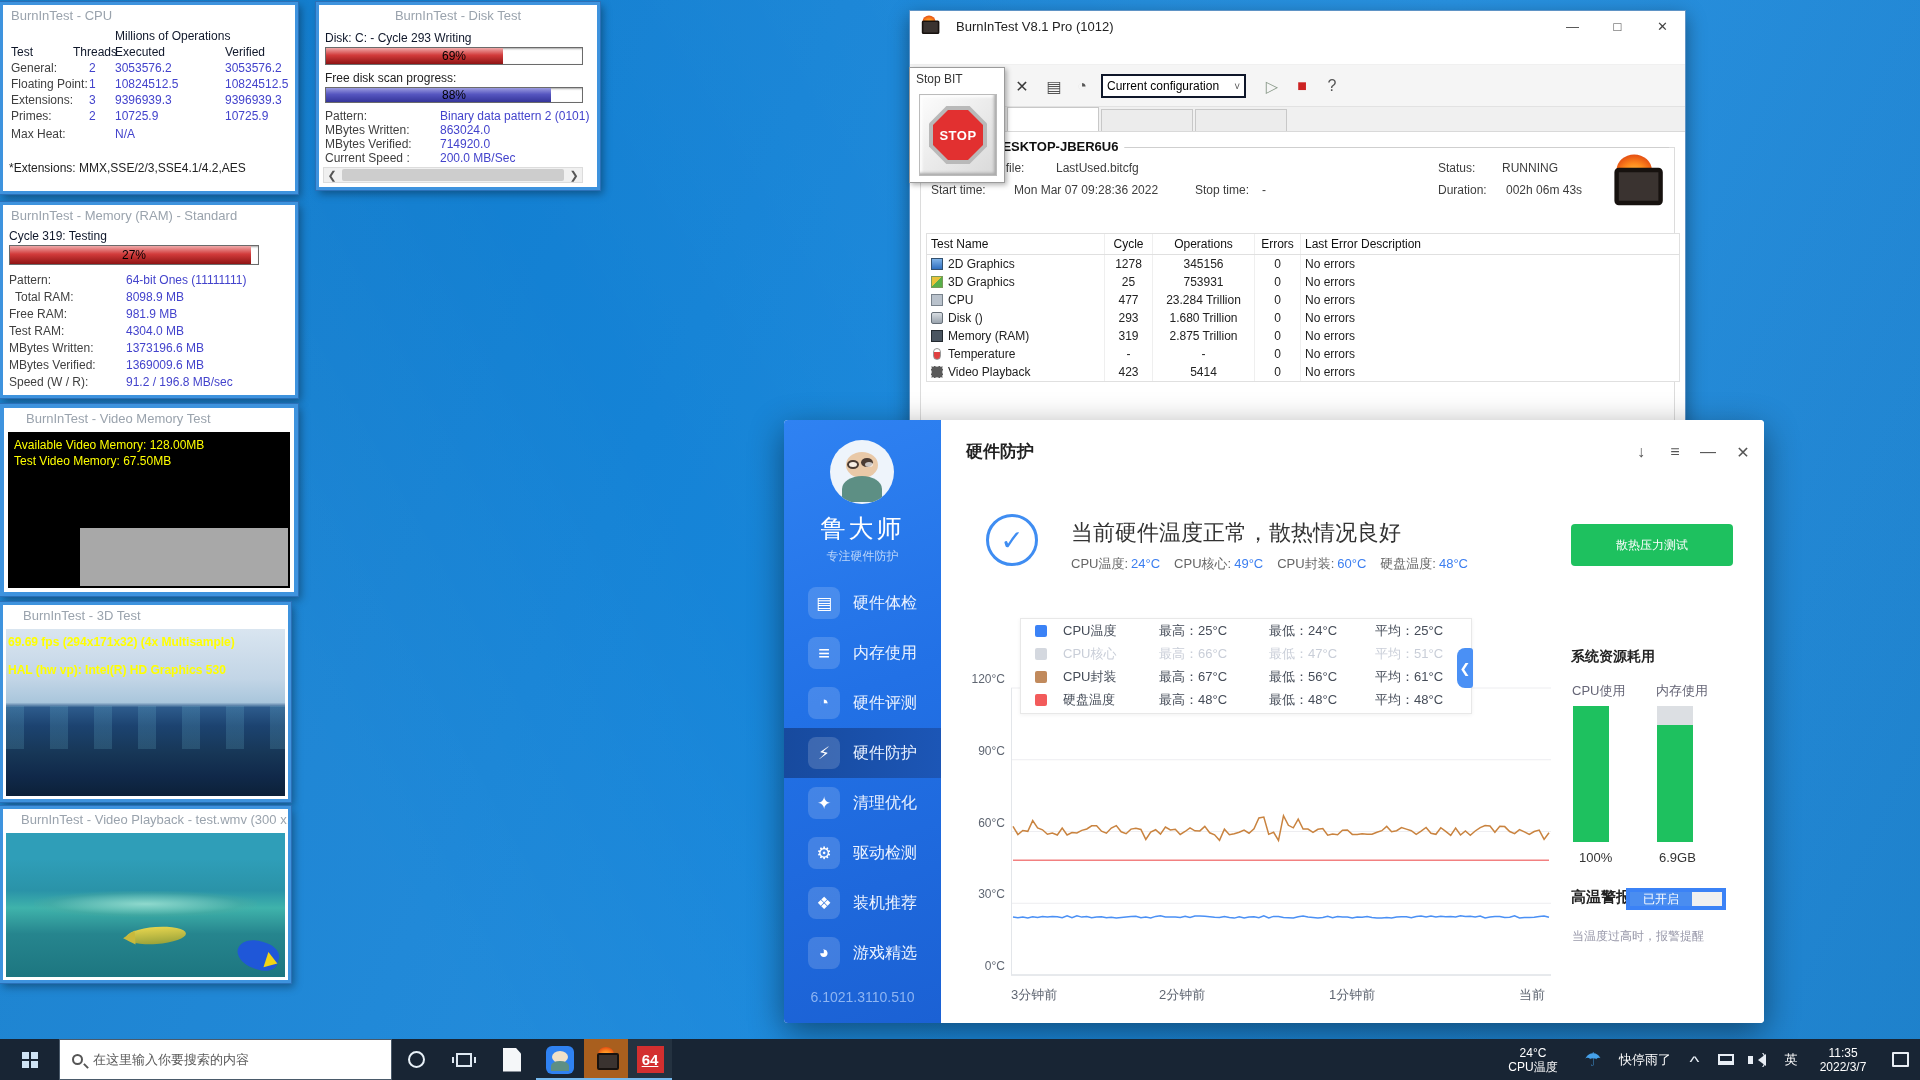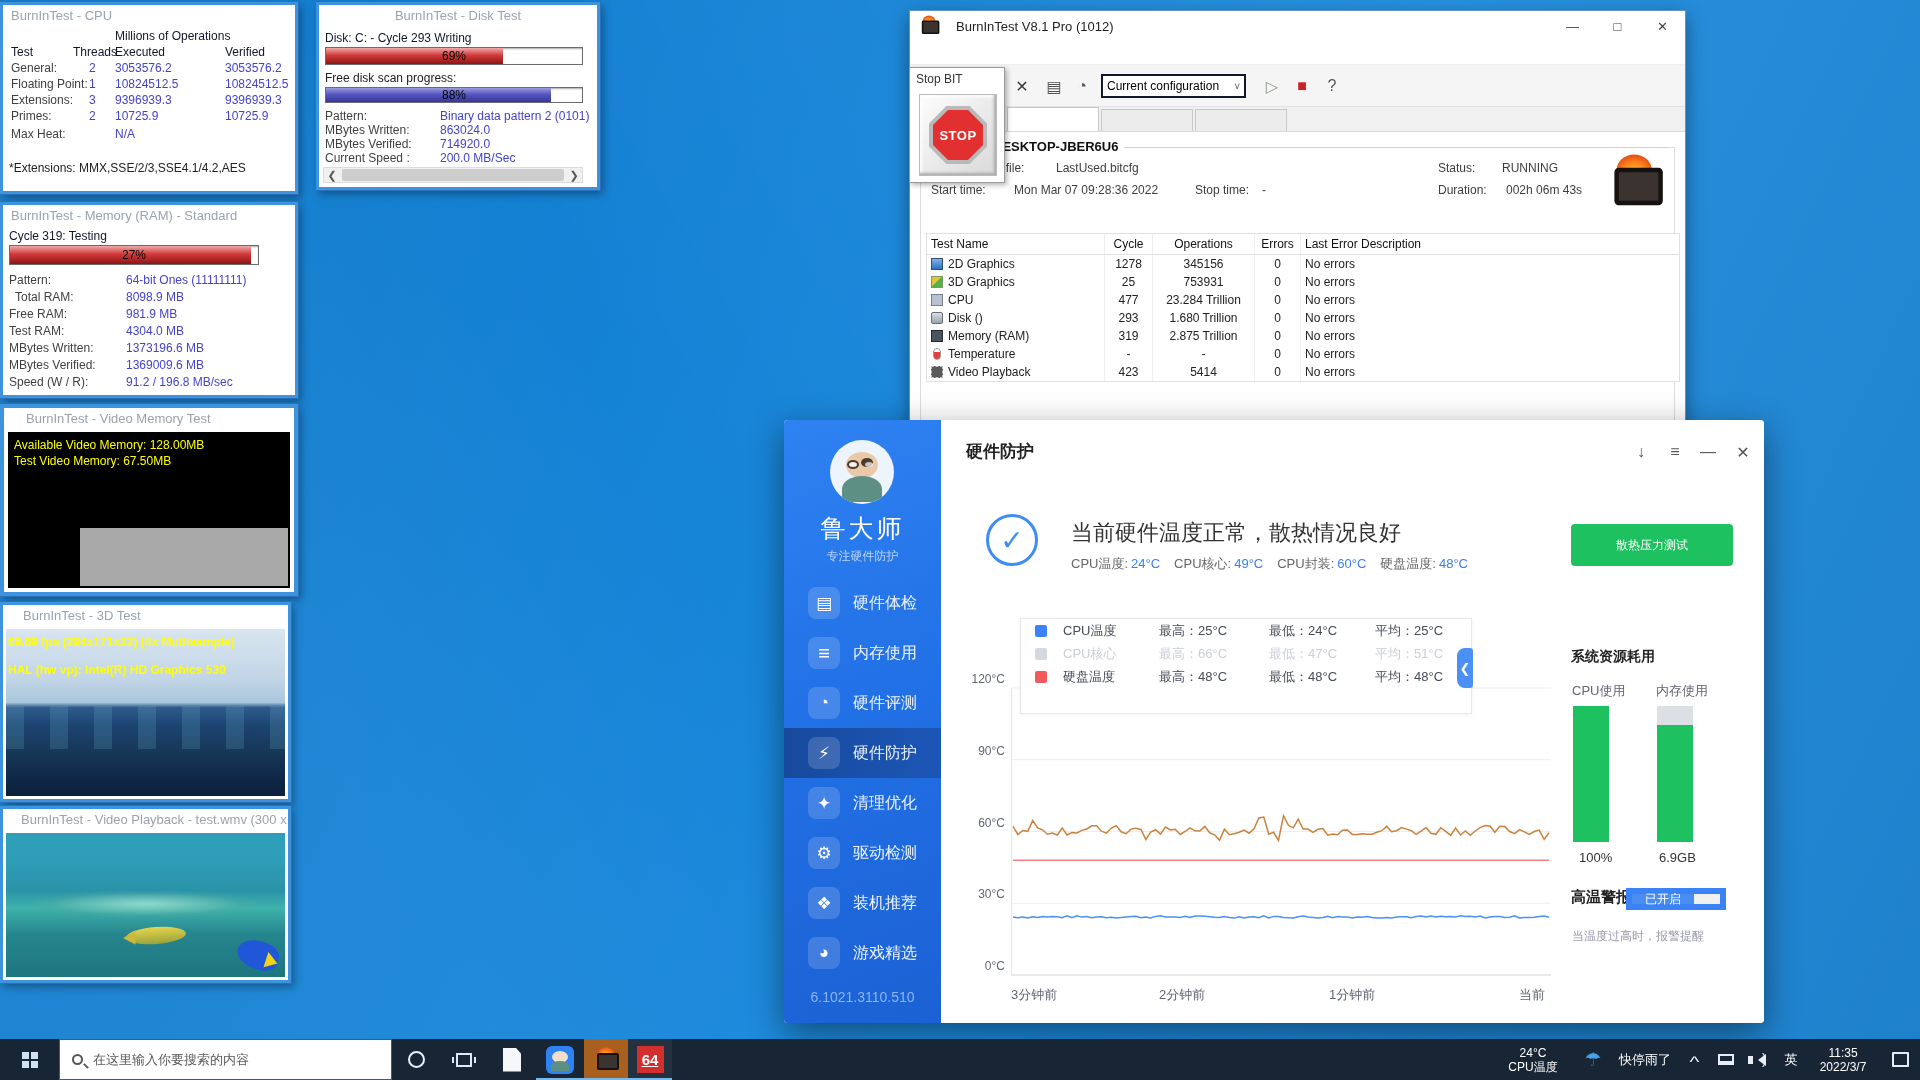--- a/index.html
+++ b/index.html
@@ -141,21 +141,21 @@
   .lrow.disabled .sw{background:#d4d8df !important;}
   .lchev{position:absolute;left:516px;top:228px;width:16px;height:40px;background:#4a90f5;border-radius:8px 3px 3px 8px;
     color:#fff;font-size:13px;display:flex;align-items:center;justify-content:center;z-index:6;}
   .ylab{position:absolute;width:44px;text-align:right;font-size:12px;color:#5f6672;}
   .xlab{position:absolute;top:566px;font-size:13px;color:#5f6672;white-space:nowrap;}
   #temp-chart{position:absolute;left:70px;top:260px;}
   .rp-h{position:absolute;left:630px;font-size:14px;font-weight:bold;color:#222;}
   .rp-l{position:absolute;font-size:13px;color:#667;}
   .vbar{position:absolute;width:36px;height:136px;background:#dcdfe3;top:286px;}
   .vbar .vfill{position:absolute;bottom:0;left:0;right:0;background:#1ec15f;}
-  .toggle{position:absolute;left:685px;top:468px;width:100px;height:22px;background:#f0f0f0;border:6px solid #3b82f6;display:flex;}
+  .toggle{position:absolute;left:685px;top:468px;width:100px;height:22px;background:#f0f0f0;border:4px solid #3b82f6;display:flex;}
   .toggle .on{width:62px;background:#4a8df0;color:#fff;font-size:12px;display:flex;align-items:center;justify-content:center;}
 
   
   #taskbar{position:absolute;left:0;bottom:0;width:1920px;height:41px;background:#182534;z-index:50;display:flex;align-items:center;}
   .tb-btn{height:41px;display:flex;align-items:center;justify-content:center;flex:none;}
   .startlogo{width:16px;height:16px;display:grid;grid-template-columns:7px 7px;grid-template-rows:7px 7px;gap:2px;}
   .startlogo i{background:#cfe3f5;}
   #searchbox{width:333px;height:41px;background:#fff;display:flex;align-items:center;gap:10px;padding:0 12px;border:1px solid #4a5a6a;}
   .mag{width:11px;height:11px;border:2px solid #555;border-radius:50%;position:relative;flex:none;}
   .mag::after{content:"";position:absolute;left:9px;top:9px;width:6px;height:2px;background:#555;transform:rotate(45deg);}
@@ -545,20 +545,27 @@
           <span>平均：25°C</span>
         </div>
           <div class="lrow disabled">
           <span class="sw" style="background: rgb(200, 204, 212);"></span>
           <span>CPU核心</span>
           <span>最高：66°C</span>
           <span>最低：47°C</span>
           <span>平均：51°C</span>
         </div>
           <div class="lrow">
+          <span class="sw" style="background: rgb(193, 138, 92);"></span>
+          <span>CPU封装</span>
+          <span>最高：67°C</span>
+          <span>最低：56°C</span>
+          <span>平均：61°C</span>
+        </div>
+          <div class="lrow">
           <span class="sw" style="background: rgb(242, 91, 91);"></span>
           <span>硬盘温度</span>
           <span>最高：48°C</span>
           <span>最低：48°C</span>
           <span>平均：48°C</span>
         </div>
         </div>
       <div class="lchev">❮</div>
 
       <span class="ylab" style="left:20px;top:252px;">120°C</span>

